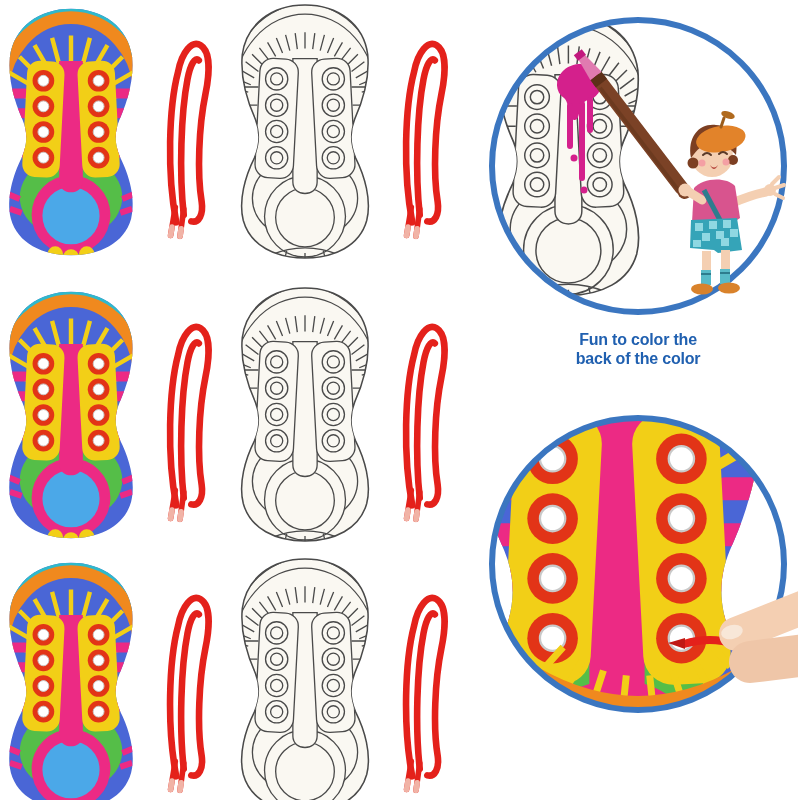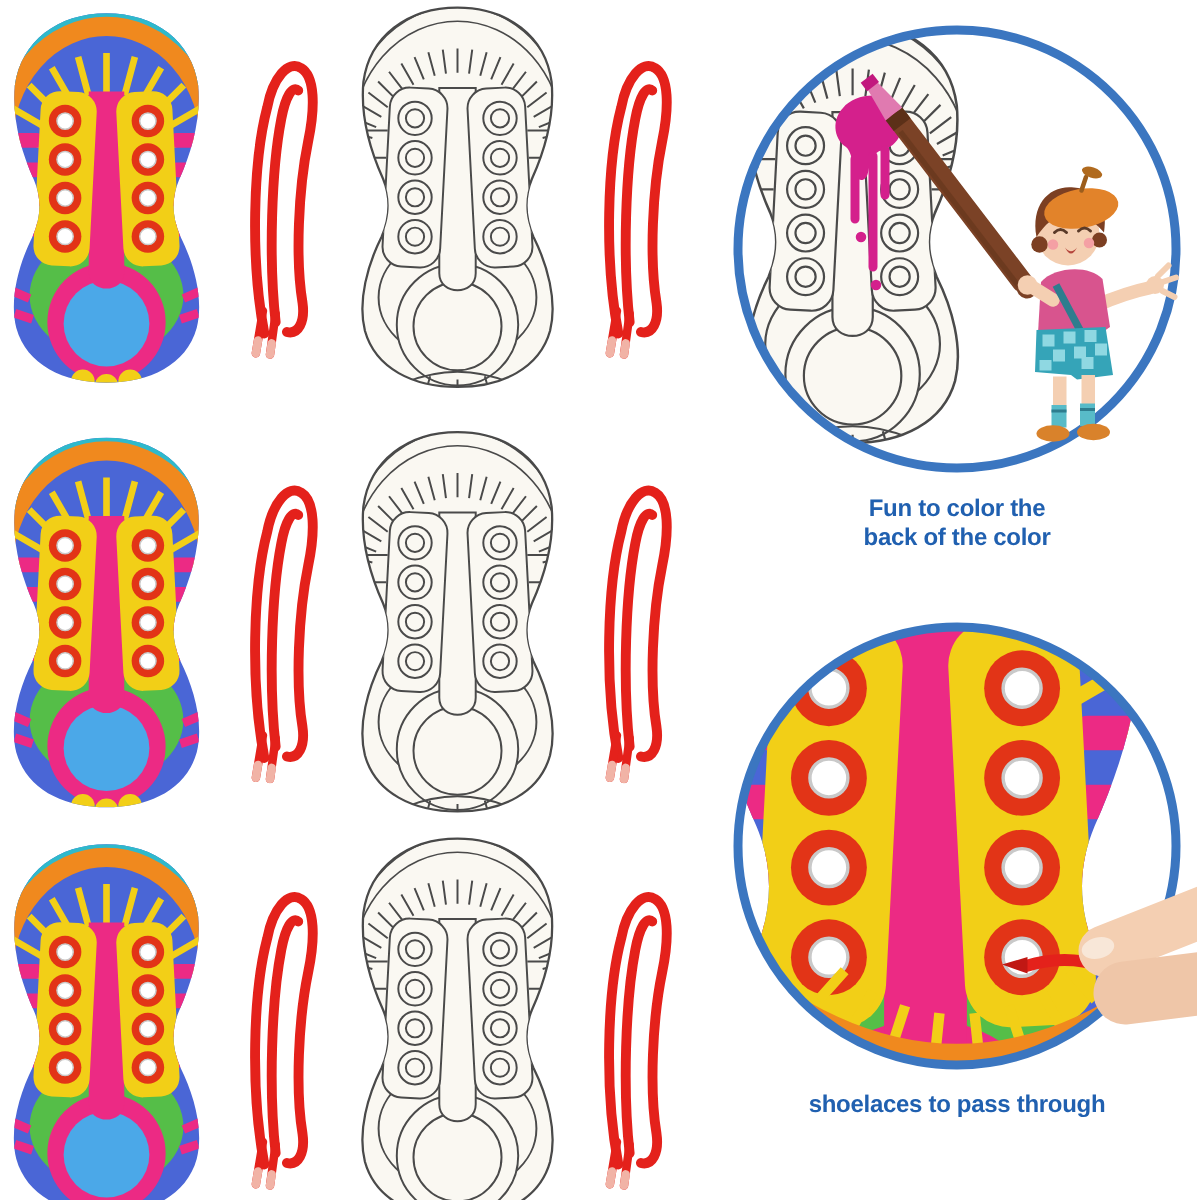--- a/index.html
+++ b/index.html
@@ -287,17 +287,16 @@
         <path d="M190,239 L207,234 L207,245 Z" fill="#C01814"></path>
       </g>
       <g>
         <path d="M334,200 L258,230" stroke="var(--skin,#F4CFB2)" stroke-width="34" stroke-linecap="round" fill="none"></path>
         <path d="M336,250 L272,258" stroke="#EFC6A8" stroke-width="42" stroke-linecap="round" fill="none"></path>
         <ellipse cx="254" cy="228" rx="11" ry="7" fill="#F8E7D8" transform="rotate(-14 254 228)"></ellipse>
       </g>
     </svg>
 
     <div class="caption cap2">
-      <div>shoelaces to pass through</div>
     </div>
 
   </div>
 </div>
 
 </body></html>

